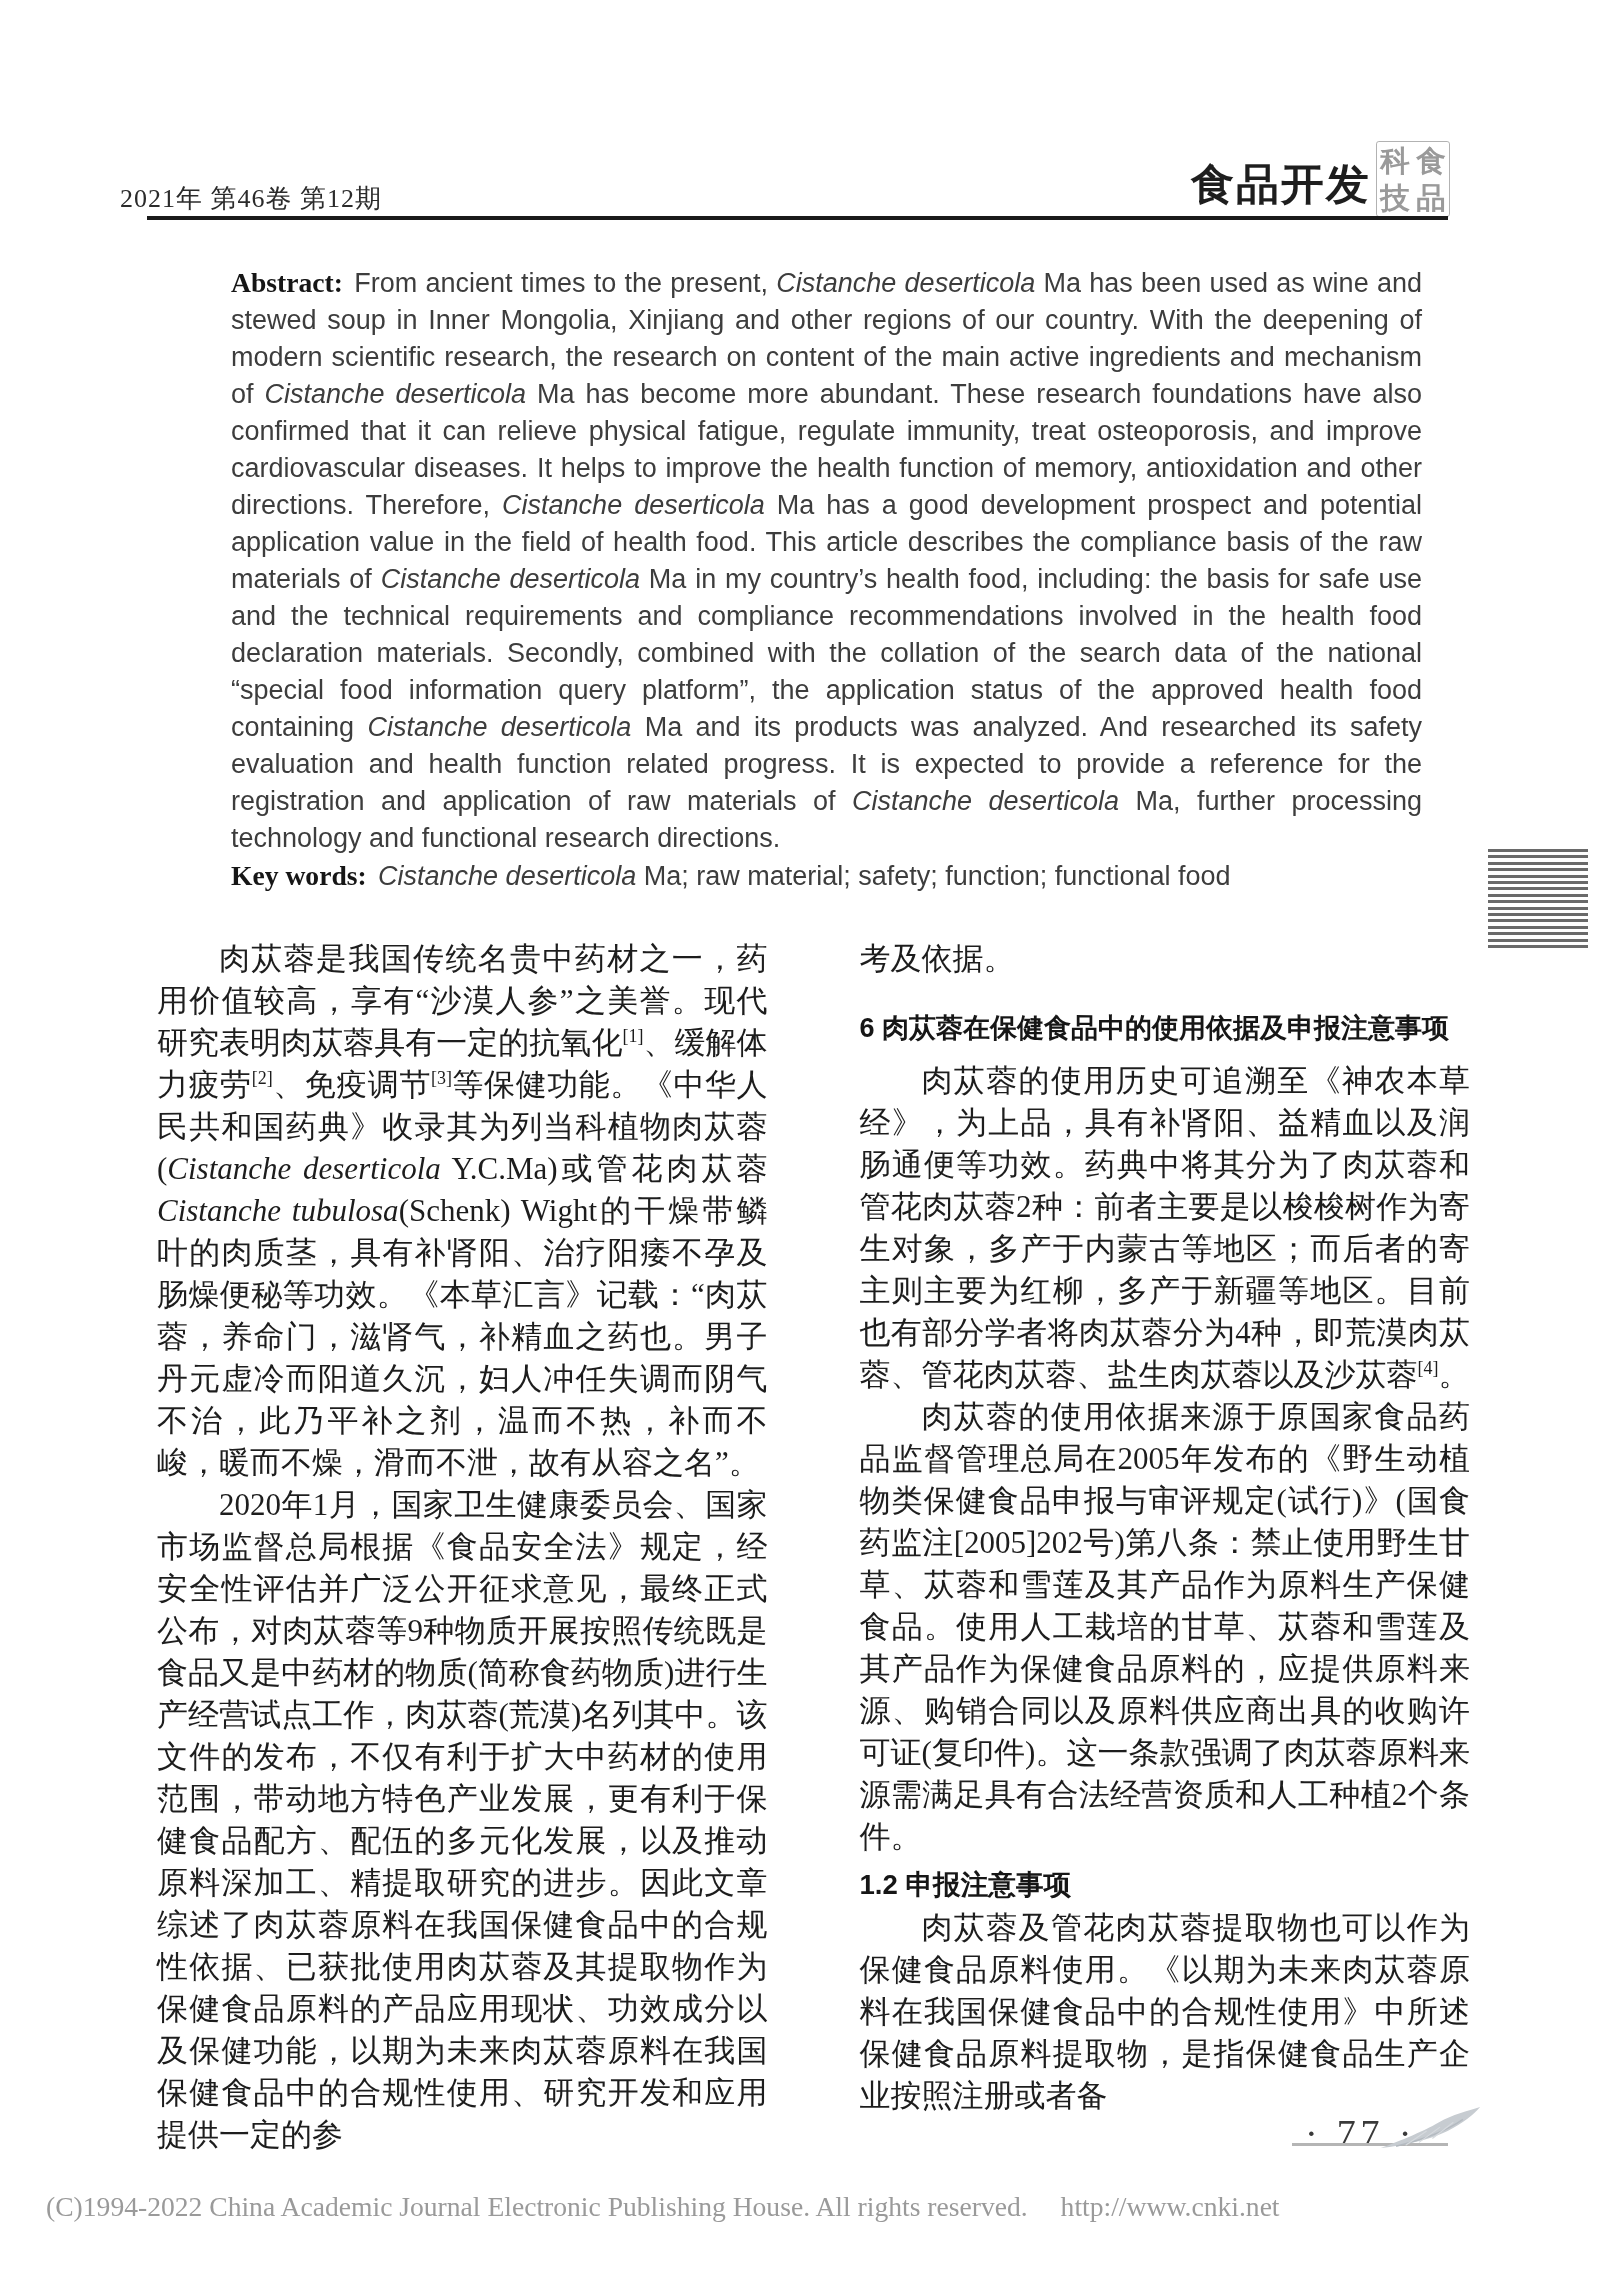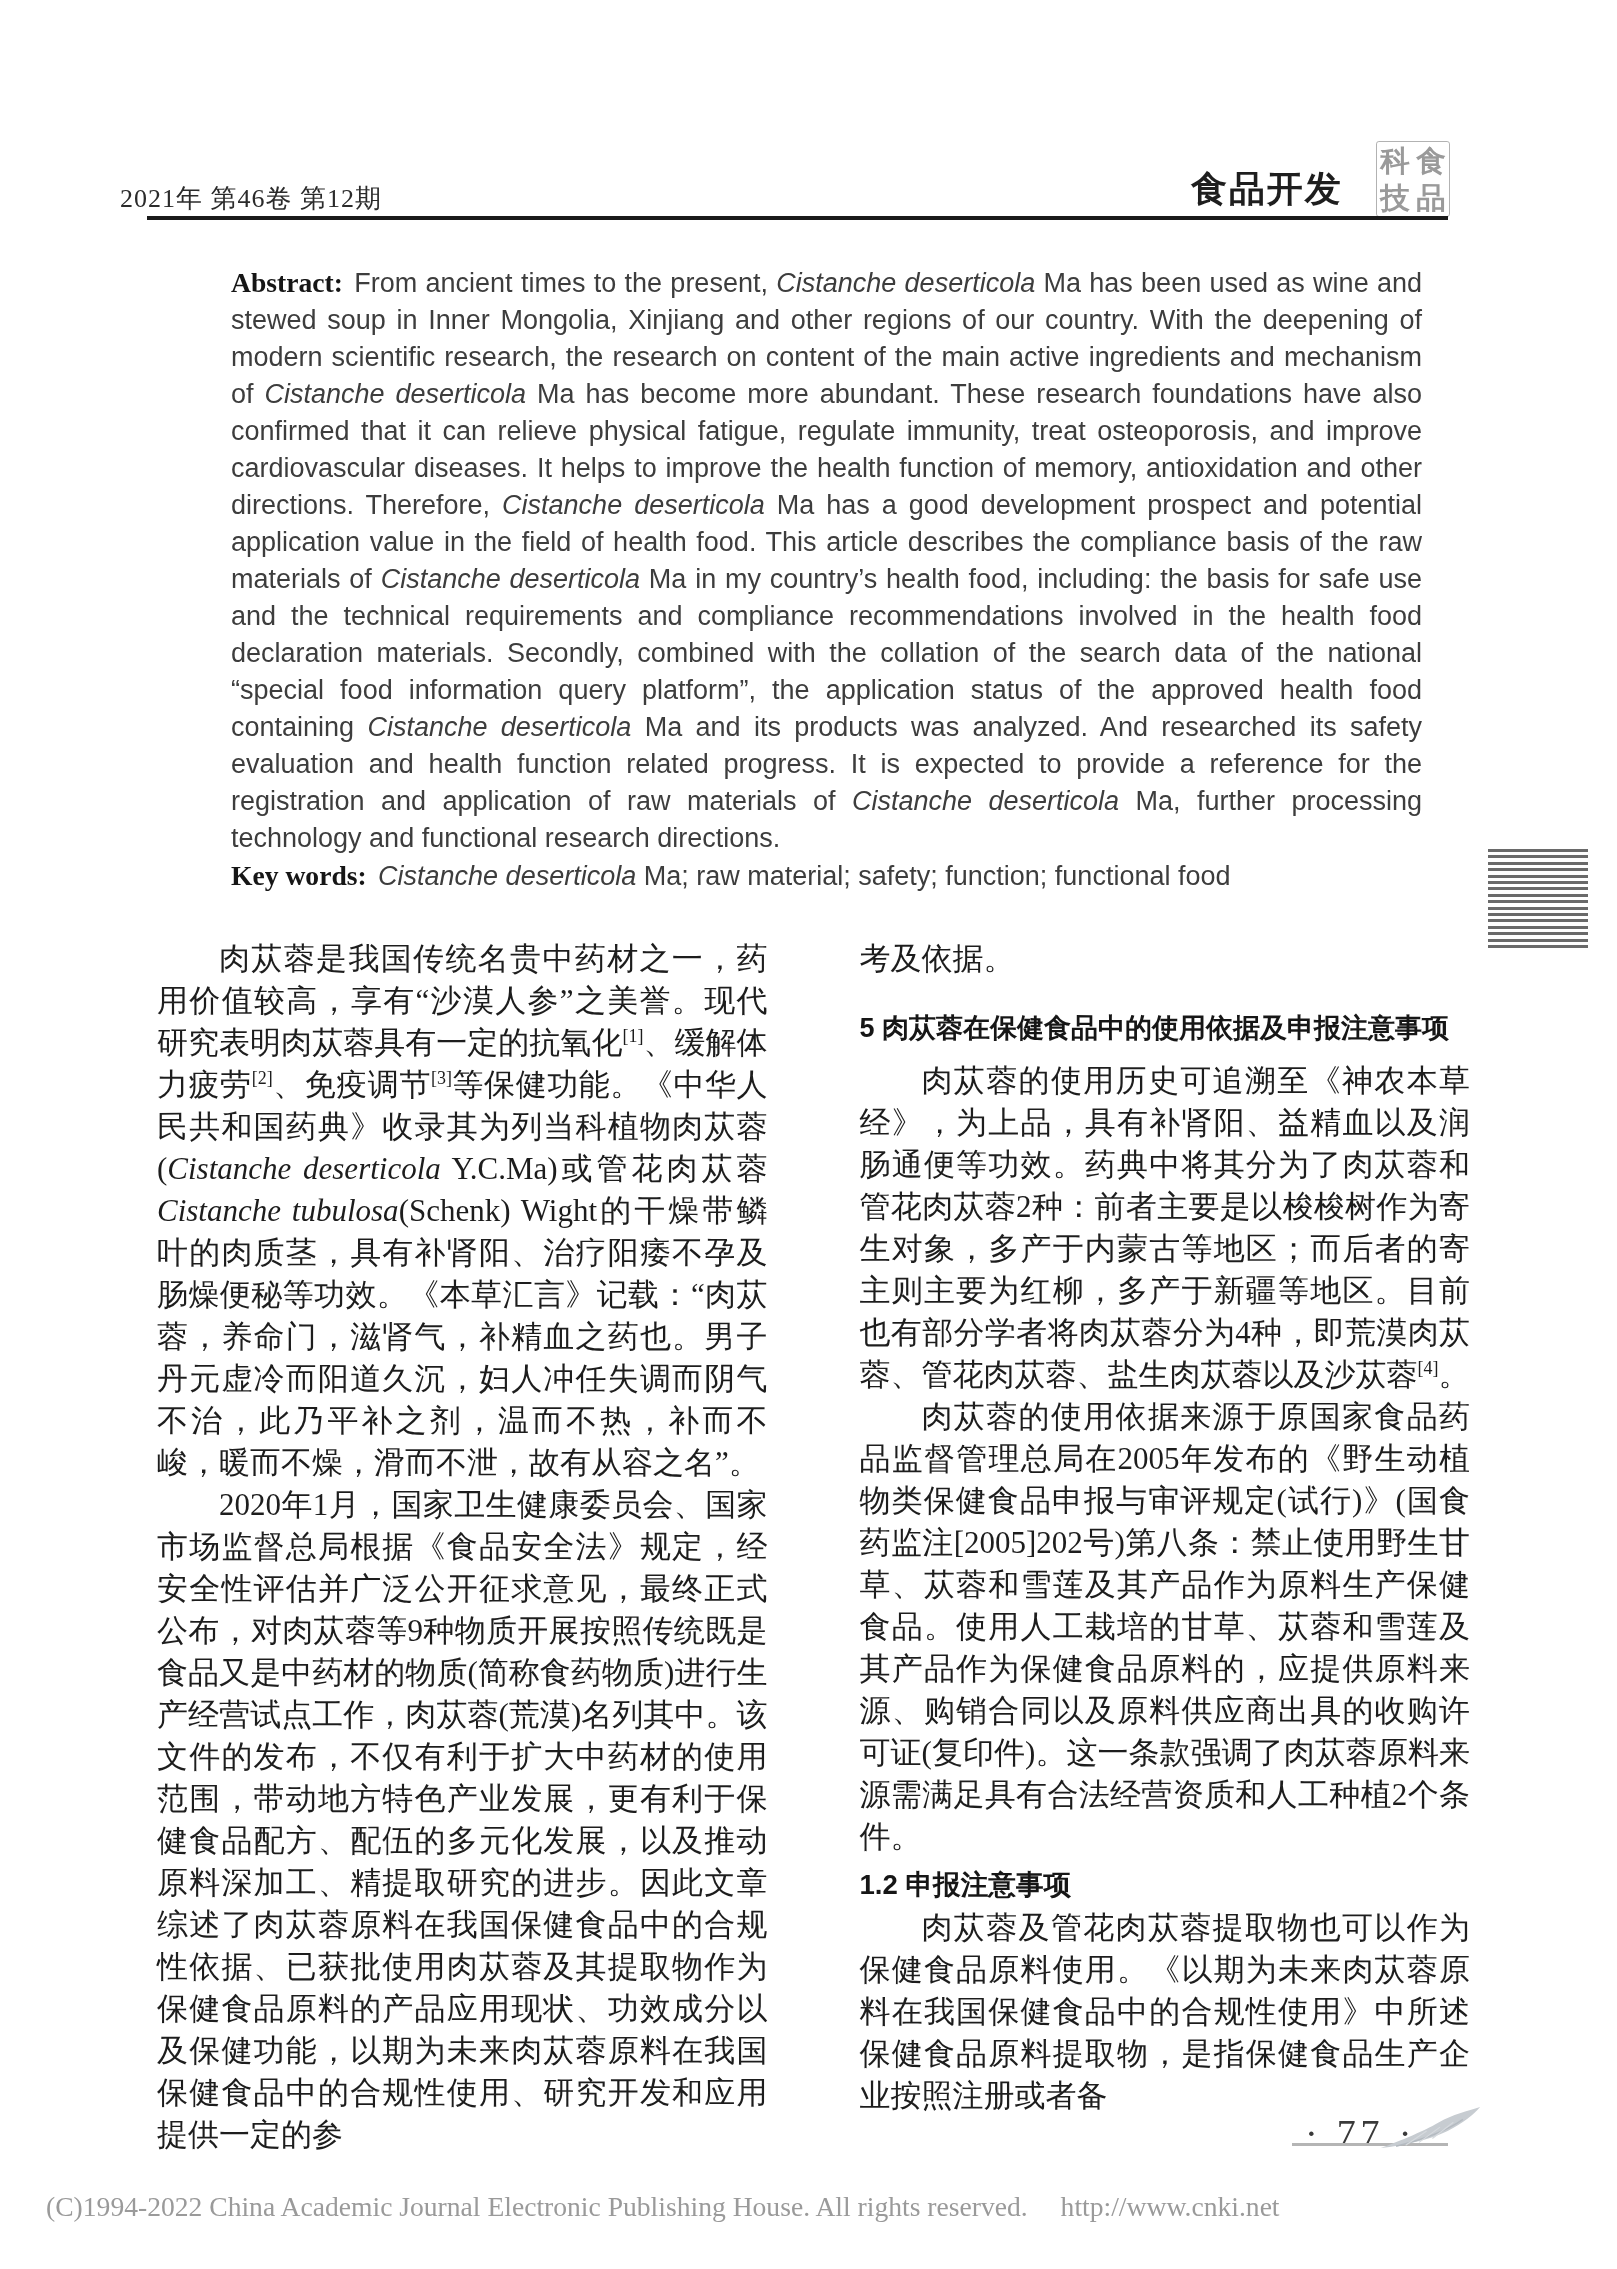--- a/index.html
+++ b/index.html
@@ -29,22 +29,22 @@
     font-family:"Liberation Sans",sans-serif;
   }
   .journal-en{
     margin-top:5.7px;
     font-size:27.6px;font-weight:700;color:#262626;
     letter-spacing:0px;
     font-family:"Liberation Sans",sans-serif;
     white-space:nowrap;
   }
   .logo-text{
-    position:absolute;left:1191px;top:165px;
-    font-size:36px;font-weight:900;color:#1e1e1e;
+    position:absolute;left:1191px;top:156px;
+    font-size:43px;font-weight:900;color:#1e1e1e;
     font-family:"Liberation Sans",sans-serif;
     letter-spacing:1.9px;white-space:nowrap;
   }
   .seal{
     position:absolute;left:1376px;top:141px;width:74px;height:76px;
     display:grid;grid-template-columns:1fr 1fr;grid-template-rows:1fr 1fr;
     align-items:center;justify-items:center;
     border:1.9px solid #b2b2b2;border-radius:2.9px;box-sizing:border-box;
     color:#9a9a9a;font-weight:800;font-size:29.5px;
     font-family:"Liberation Sans",sans-serif;line-height:1;
@@ -144,21 +144,21 @@
 
   <div class="stripe-box"></div>
 
   <div class="columns">
     <div class="col">
         <div class="blk p"><span class="">肉苁蓉是我国传统名贵中药材之一，药用价值较高，享有“沙漠人参”之美誉。现代研究表明肉苁蓉具有一定的抗氧化</span><sup class="">[1]</sup><span class="">、缓解体力疲劳</span><sup class="">[2]</sup><span class="">、免疫调节</span><sup class="">[3]</sup><span class="">等保健功能。《中华人民共和国药典》收录其为列当科植物肉苁蓉(</span><span class="it ">Cistanche deserticola</span><span class=""> Y.C.Ma)或管花肉苁蓉</span><span class="it ">Cistanche tubulosa</span><span class="">(Schenk) Wight的干燥带鳞叶的肉质茎，具有补肾阳、治疗阳痿不孕及肠燥便秘等功效。《本草汇言》记载：“肉苁蓉，养命门，滋肾气，补精血之药也。男子丹元虚冷而阳道久沉，妇人冲任失调而阴气不治，此乃平补之剂，温而不热，补而不峻，暖而不燥，滑而不泄，故有从容之名”。</span></div>
         <div class="blk p"><span class="">2020年1月，国家卫生健康委员会、国家市场监督总局根据《食品安全法》规定，经安全性评估并广泛公开征求意见，最终正式公布，对肉苁蓉等9种物质开展按照传统既是食品又是中药材的物质(简称食药物质)进行生产经营试点工作，肉苁蓉(荒漠)名列其中。该文件的发布，不仅有利于扩大中药材的使用范围，带动地方特色产业发展，更有利于保健食品配方、配伍的多元化发展，以及推动原料深加工、精提取研究的进步。因此文章综述了肉苁蓉原料在我国保健食品中的合规性依据、已获批使用肉苁蓉及其提取物作为保健食品原料的产品应用现状、功效成分以及保健功能，以期为未来肉苁蓉原料在我国保健食品中的合规性使用、研究开发和应用提供一定的参</span></div>
       </div>
     <div class="col">
         <div class="blk pc"><span class="">考及依据。</span></div>
-        <div class="blk h1"><span class="">5  肉苁蓉在保健食品中的使用依据及申报注意事项</span></div>
+        <div class="blk h1"><span class="">6  肉苁蓉在保健食品中的使用依据及申报注意事项</span></div>
         <div class="blk p"><span class="">肉苁蓉的使用历史可追溯至《神农本草经》，为上品，具有补肾阳、益精血以及润肠通便等功效。药典中将其分为了肉苁蓉和管花肉苁蓉2种：前者主要是以梭梭树作为寄生对象，多产于内蒙古等地区；而后者的寄主则主要为红柳，多产于新疆等地区。目前也有部分学者将肉苁蓉分为4种，即荒漠肉苁蓉、管花肉苁蓉、盐生肉苁蓉以及沙苁蓉</span><sup class="">[4]</sup><span class="">。</span></div>
         <div class="blk p"><span class="">肉苁蓉的使用依据来源于原国家食品药品监督管理总局在2005年发布的《野生动植物类保健食品申报与审评规定(试行)》(国食药监注[2005]202号)第八条：禁止使用野生甘草、苁蓉和雪莲及其产品作为原料生产保健食品。使用人工栽培的甘草、苁蓉和雪莲及其产品作为保健食品原料的，应提供原料来源、购销合同以及原料供应商出具的收购许可证(复印件)。这一条款强调了肉苁蓉原料来源需满足具有合法经营资质和人工种植2个条件。</span></div>
         <div class="blk h2"><span class="">1.2  申报注意事项</span></div>
         <div class="blk p"><span class="">肉苁蓉及管花肉苁蓉提取物也可以作为保健食品原料使用。《以期为未来肉苁蓉原料在我国保健食品中的合规性使用》中所述保健食品原料提取物，是指保健食品生产企业按照注册或者备</span></div>
       </div>
   </div>
 
   <div class="pagenum">· 77 ·</div>
   <div class="pagenum-rule"></div>
   <div class="feather">

